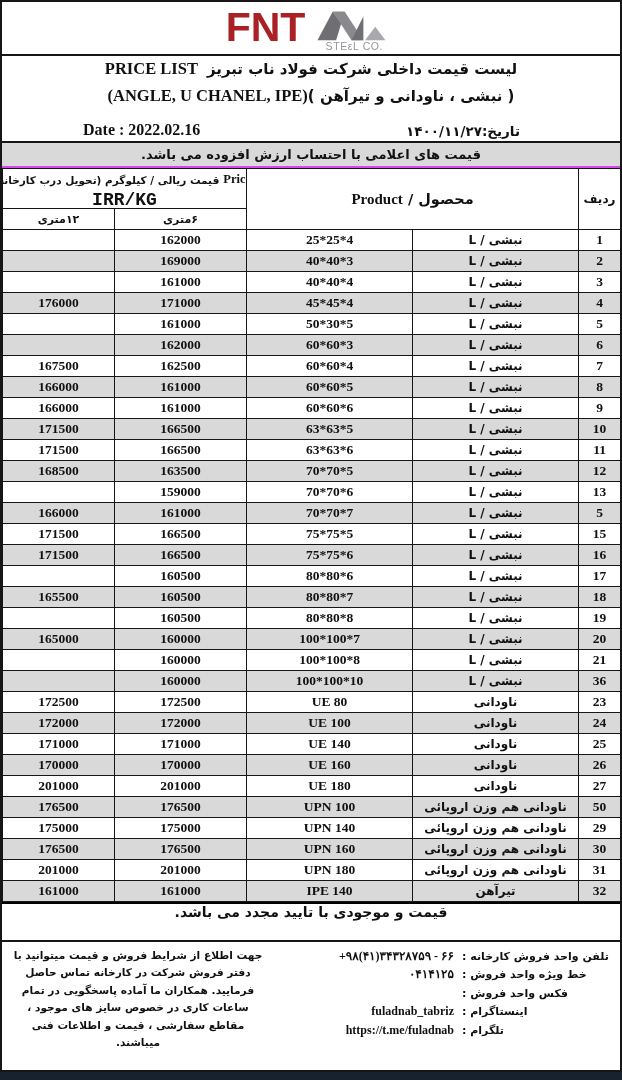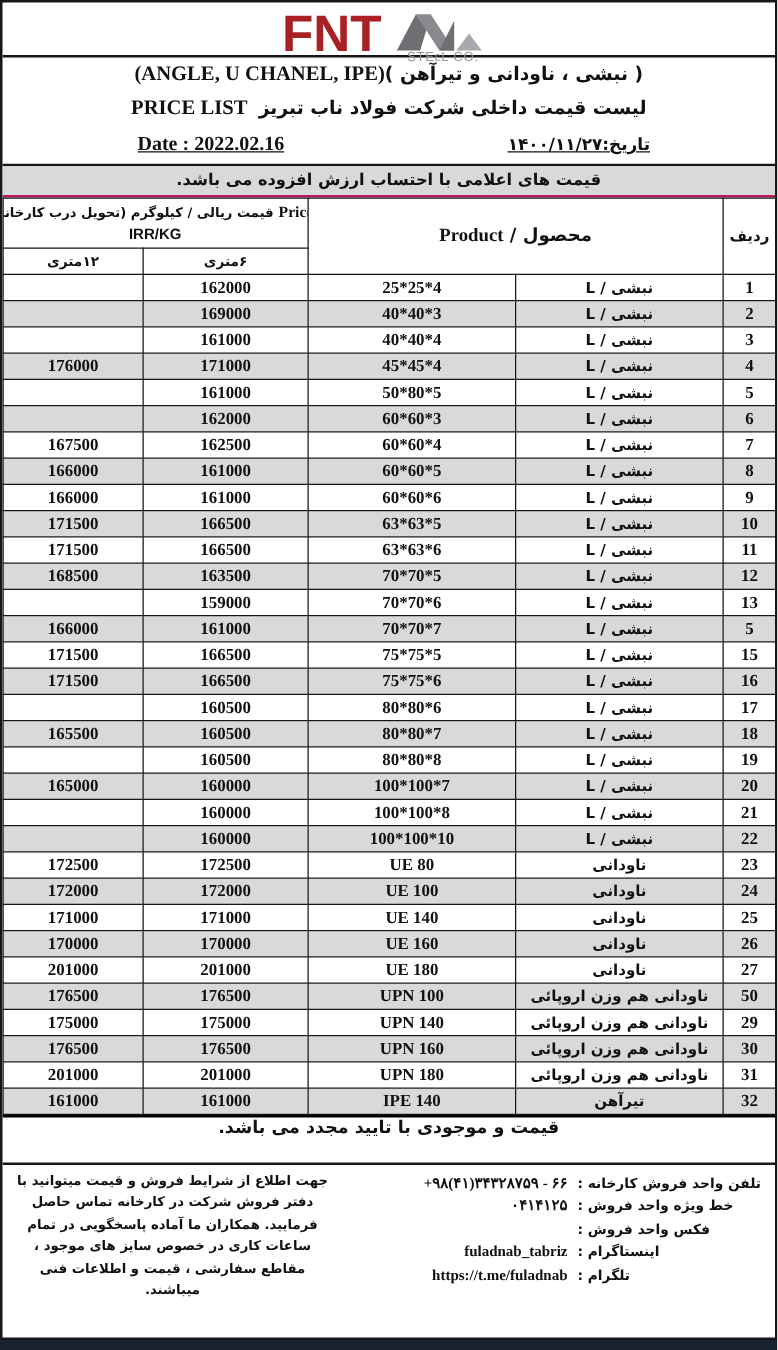--- a/index.html
+++ b/index.html
@@ -5,60 +5,60 @@
   * { margin:0; padding:0; box-sizing:border-box; }
   html,body { background:#e8e8e8; }
   .page {
     width:622px; height:1080px; margin:0 auto; background:#fff;
     display:flex; flex-direction:column; overflow:hidden;
     font-family:"DejaVu Sans", sans-serif; color:#111;
   }
   .doc { flex:1; border:2px solid #161616; display:flex; flex-direction:column; overflow:hidden; }
 
   
-  .logo-row { height:44px; border-bottom:2px solid #161616; display:flex; align-items:flex-start; justify-content:center; gap:7px; padding-top:6px; }
+  .logo-row { height:54px; border-bottom:2px solid #161616; display:flex; align-items:flex-start; justify-content:center; gap:7px; padding-top:6px; }
   .fnt-word { font-family:"Liberation Sans", sans-serif; font-weight:bold; font-size:41px; line-height:0.95; letter-spacing:0px; color:#a92025; }
   .logo-right { display:flex; flex-direction:column; align-items:center; }
   .steel-co { font-family:"Liberation Sans", sans-serif; color:#95949a; font-size:10.5px; letter-spacing:0.6px; margin-top:-2px; }
 
   
   .title-block { border-bottom:2px solid #161616; padding:3px 0 2px; }
   .t-line { display:flex; justify-content:center; align-items:baseline; height:27px; }
   .en { font-family:"Liberation Serif", serif; font-weight:bold; }
   .fa { font-family:"DejaVu Sans", sans-serif; font-weight:bold; direction:rtl; }
   .t1-en { font-size:16.5px; margin-right:9px; }
   .t1-fa { font-size:15px; }
   .t2-en { font-size:16.5px; }
   .t2-fa { font-size:15px; direction:ltr; }
-  .date-line { display:flex; justify-content:space-between; padding:0 100px 0 108px; height:26px; align-items:center;text-decoration:underline; }
+  .date-line { display:flex; justify-content:space-between; padding:0 100px 0 81px; height:26px; align-items:flex-end; }
   .date-en { font-size:16px; }
   .date-fa { font-size:13.5px; }
 
   
-  .vat-bar { height:25px; background:#d9d9d9; border-bottom:2px solid #be185d; display:flex; align-items:center; justify-content:center; }
+  .vat-bar { height:25px; background:#d9d9d9; border-bottom:2px solid #d946ef; display:flex; align-items:center; justify-content:center; }
   .vat-bar span { font-size:13px; font-weight:bold; direction:rtl; }
 
   
   table { width:100%; border-collapse:collapse; table-layout:fixed; direction:rtl; }
   th, td { border:1px solid #161616; text-align:center; vertical-align:middle; padding:0; overflow:hidden; white-space:nowrap; }
   col.c-no  { width:42px; }
   col.c-type{ width:166px; }
   col.c-size{ width:166px; }
   col.c-p6  { width:132px; }
   col.c-p12 { width:112px; }
   thead .h-top { height:40px; }
   thead .h-sub { height:21px; }
   th { background:#fff; font-weight:bold; }
   .th-no { font-size:12px; font-weight:bold; }
   .th-prod { font-size:14.5px;margin-left:18px; }
   .th-prod .en{ font-size:15px; }
   .price-head-l1 { display:flex; direction:rtl; justify-content:center; align-items:center; gap:4px; height:20px; }
   .ph-en { font-size:12.5px; }
   .ph-fa { font-size:10.5px; }
-  .ph-unit { font-family:Liberation Sans, sans-serif; font-size:12px; font-weight:bold; height:18px; }
+  .ph-unit { font-family:Liberation Mono, monospace; font-size:18px; font-weight:bold; height:18px; }
   .th-m { font-size:11px; }
   tbody tr { height:21px; }
   tbody tr.alt td { background:#d9d9d9; }
   td.no   { font-family:"Liberation Serif", serif; font-weight:bold; font-size:13.5px; }
   td.type { font-size:12px; font-weight:bold; direction:rtl; }
   td.size, td.p6, td.p12 { font-family:"Liberation Serif", serif; font-weight:bold; font-size:13.5px; direction:ltr; }
 
   
   .reconfirm { height:40px; border-top:2px solid #000000; border-bottom:2px solid #161616; display:flex; align-items:flex-start; justify-content:center; }
   .reconfirm span { font-size:14px; font-weight:bold; direction:rtl; }
@@ -91,26 +91,26 @@
           <polygon points="19,4 33,4 55,38 41,38" fill="#8a898d"></polygon>
           <polygon points="41,38 55,10 55,38" fill="#6f6e72"></polygon>
           <polygon points="57,38 69,22 81,38" fill="#a9a8ac"></polygon>
         </svg>
         <div class="steel-co">STEεL CO.</div>
       </div>
     </div>
 
     <div class="title-block">
       <div class="t-line">
+        <span class="en t1-en">PRICE LIST</span>
+        <span class="fa t1-fa">لیست قیمت داخلی شرکت فولاد ناب تبریز</span>
+      </div>
+      <div class="t-line">
         <span class="en t2-en">(ANGLE, U CHANEL, IPE)</span>
         <span class="fa t2-fa">( نبشی ، ناودانی و تیرآهن )</span>
-      </div>
-      <div class="t-line">
-        <span class="en t1-en">PRICE LIST</span>
-        <span class="fa t1-fa">لیست قیمت داخلی شرکت فولاد ناب تبریز</span>
       </div>
       <div class="date-line">
         <span class="en date-en">Date : 2022.02.16</span>
         <span class="fa date-fa">تاریخ:۱۴۰۰/۱۱/۲۷</span>
       </div>
     </div>
 
     <div class="vat-bar">
       <span class="fa">قیمت های اعلامی با احتساب ارزش افزوده می باشد.</span>
     </div>
@@ -173,21 +173,21 @@
             <td class="no">4</td>
             <td class="type">نبشی / L</td>
             <td class="size">45*45*4</td>
             <td class="p6">171000</td>
             <td class="p12">176000</td>
           </tr>
 
           <tr>
             <td class="no">5</td>
             <td class="type">نبشی / L</td>
-            <td class="size">50*80*5</td>
+            <td class="size">50*30*5</td>
             <td class="p6">161000</td>
             <td class="p12"></td>
           </tr>
 
           <tr class="alt">
             <td class="no">6</td>
             <td class="type">نبشی / L</td>
             <td class="size">60*60*3</td>
             <td class="p6">162000</td>
             <td class="p12"></td>
@@ -307,21 +307,21 @@
 
           <tr>
             <td class="no">21</td>
             <td class="type">نبشی / L</td>
             <td class="size">100*100*8</td>
             <td class="p6">160000</td>
             <td class="p12"></td>
           </tr>
 
           <tr class="alt">
-            <td class="no">22</td>
+            <td class="no">36</td>
             <td class="type">نبشی / L</td>
             <td class="size">100*100*10</td>
             <td class="p6">160000</td>
             <td class="p12"></td>
           </tr>
 
           <tr>
             <td class="no">23</td>
             <td class="type">ناودانی</td>
             <td class="size">UE 80</td>

